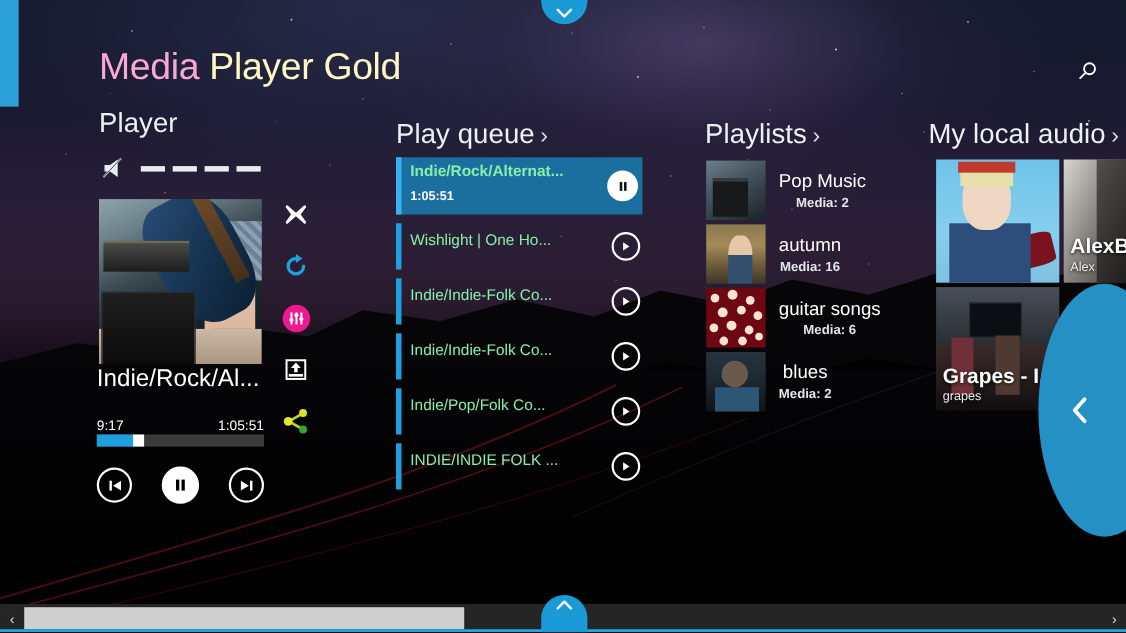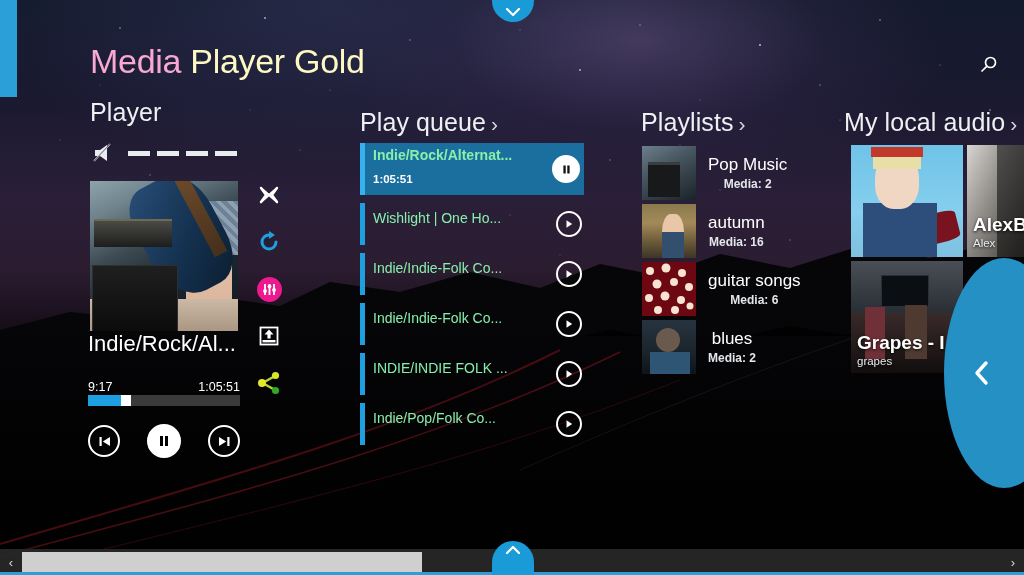--- a/index.html
+++ b/index.html
@@ -500,30 +500,30 @@
       <span class="bar"></span>
       <span class="q-title">Indie/Indie-Folk Co...</span>
       <span class="q-play">
         <svg width="12" height="12" viewBox="0 0 12 12">
             <path d="M3.5,2.3 L9.2,6 L3.5,9.7 Z" fill="#fff"></path>
           </svg>
       </span>
     </div>
     <div class="q-item">
       <span class="bar"></span>
-      <span class="q-title">INDIE/INDIE FOLK ...</span>
+      <span class="q-title">Indie/Pop/Folk Co...</span>
       <span class="q-play">
         <svg width="12" height="12" viewBox="0 0 12 12">
             <path d="M3.5,2.3 L9.2,6 L3.5,9.7 Z" fill="#fff"></path>
           </svg>
       </span>
     </div>
     <div class="q-item">
       <span class="bar"></span>
-      <span class="q-title">Indie/Pop/Folk Co...</span>
+      <span class="q-title">INDIE/INDIE FOLK ...</span>
       <span class="q-play">
         <svg width="12" height="12" viewBox="0 0 12 12">
             <path d="M3.5,2.3 L9.2,6 L3.5,9.7 Z" fill="#fff"></path>
           </svg>
       </span>
     </div>
   </div>
 
   <div class="col-title" style="left:641px; top:108px;text-align:right;">
     <span>Playlists</span><span class="chev">›</span>

